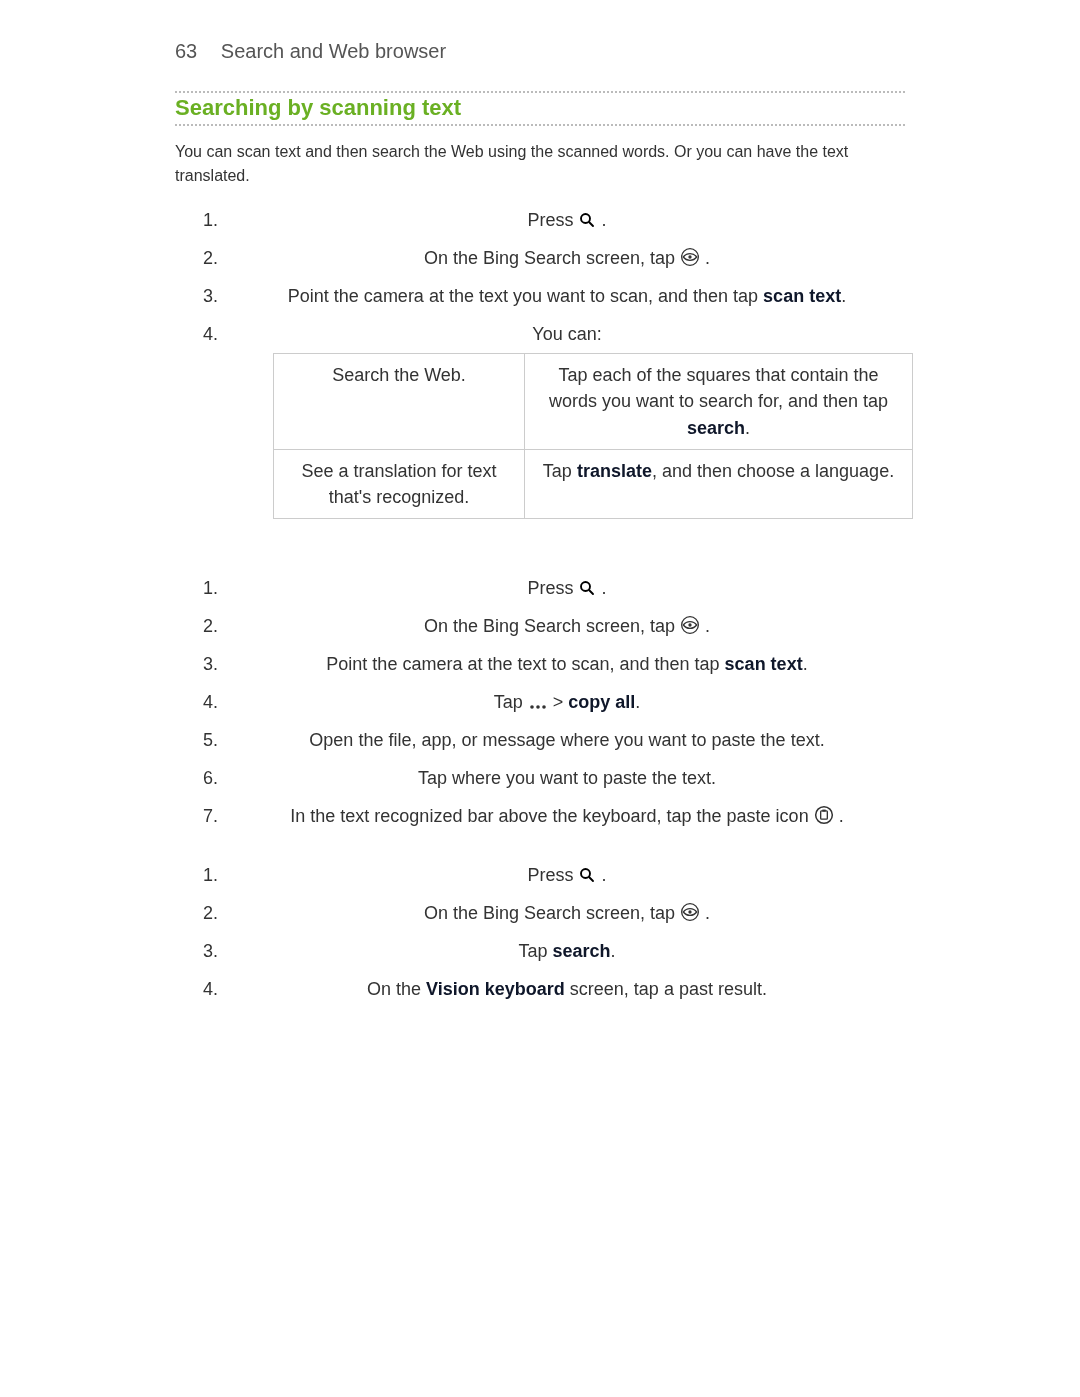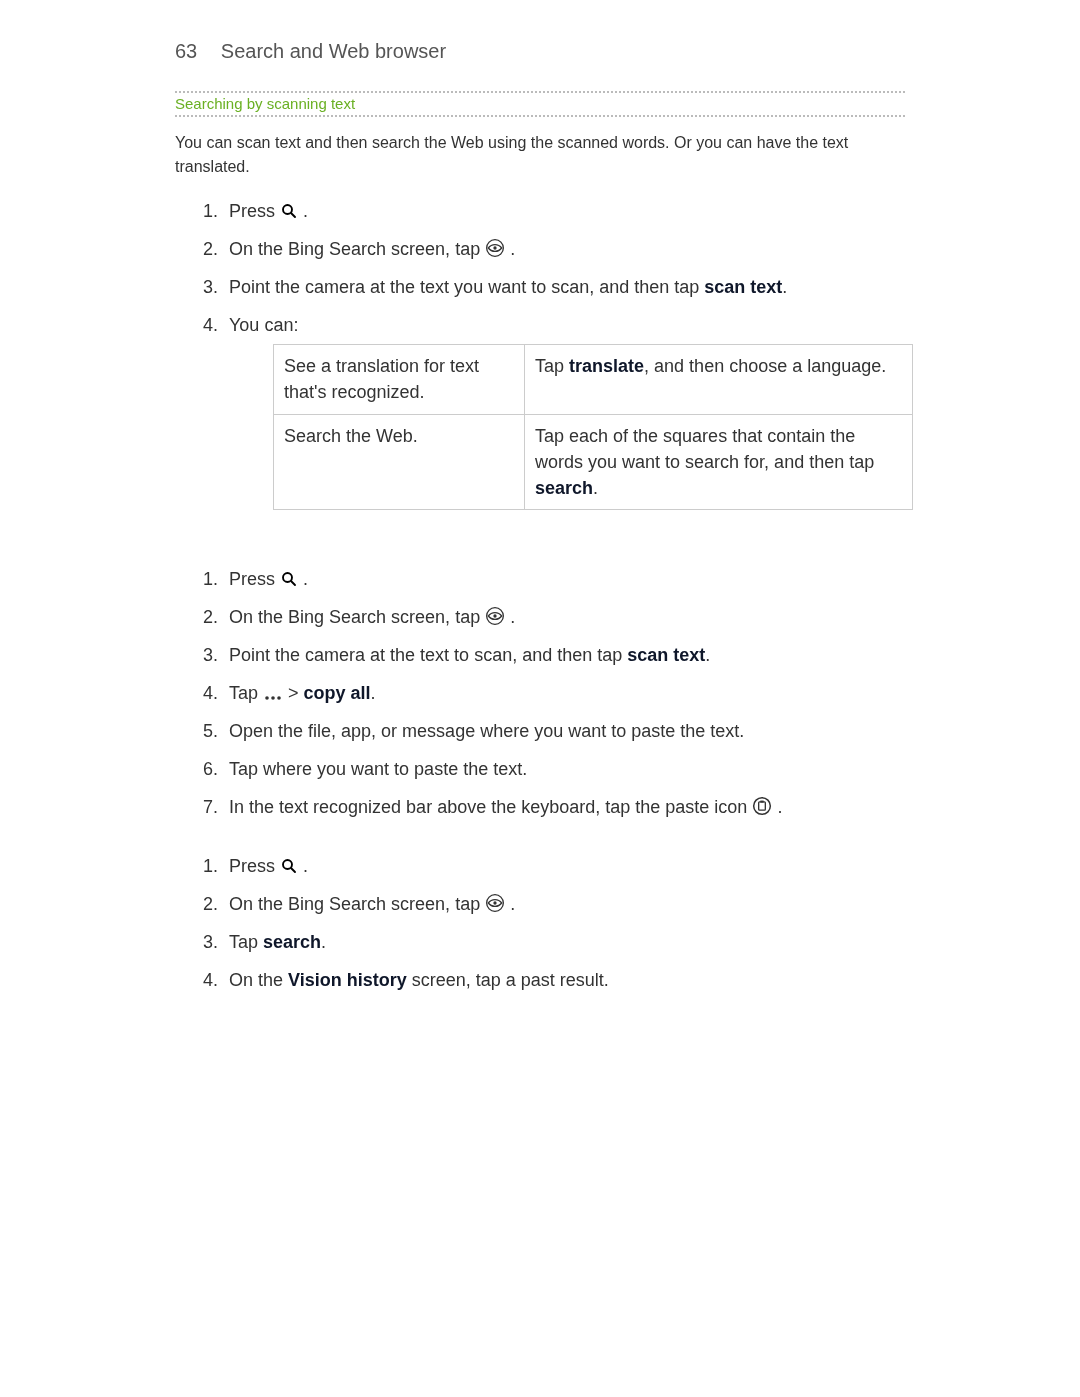--- a/index.html
+++ b/index.html
@@ -14,40 +14,41 @@
     padding: 40px 175px 40px 175px;
   }
   .header-line {
     font-size: 20px;
     color: #555;
     margin-bottom: 28px;
   }
   .header-line .pg { margin-right: 18px; }
   .section-title {
     color: #6ab023;
-    font-size: 15px;
-    font-weight: 400;
+    font-size: 22px;
+    font-weight: 700;
     border-top: 2px dotted #bbb;
     border-bottom: 2px dotted #bbb;
     padding: 2px 0 3px 0;
     margin: 10px 0 14px 0;
   }
   .intro {
     font-size: 16px;
     line-height: 1.5;
     margin-bottom: 14px;
   }
   ol.steps {
     padding-left: 48px;
     margin: 0 0 20px 0;
   }
   ol.steps li {
     font-size: 18px;
     line-height: 1.45;
     padding: 5px 0 7px 6px;
+    text-align: center;
   }
   .bold { font-weight: 600; color:#0f172a; }
   .icon {
     display: inline-block;
     vertical-align: -3px;
   }
   .icon svg { display: block; }
   table.scan {
     width: 640px;
     margin-left: 44px;
@@ -98,31 +99,31 @@
       <span>.</span>
     </li>
     <li>
       <span>Point the camera at the text you want to scan, and then tap </span><span class="bold">scan text</span><span>.</span>
     </li>
     <li>
       <span>You can:</span>
       <table class="scan">
         <tbody>
             <tr>
+          <td>Search the Web.</td>
+          <td>
+            <span>Tap each of the squares that contain the words you want to search for, and then tap </span><span class="bold">search</span><span>.</span>
+          </td>
+        </tr>
+        <tr>
           <td>See a translation for text that's recognized.</td>
           <td>
             <span>Tap </span><span class="bold">translate</span><span>, and then choose a language.</span>
           </td>
         </tr>
-        <tr>
-          <td>Search the Web.</td>
-          <td>
-            <span>Tap each of the squares that contain the words you want to search for, and then tap </span><span class="bold">search</span><span>.</span>
-          </td>
-        </tr>
       </tbody>
         </table>
     </li>
   </ol>
 
   <ol class="steps">
     <li>
       <span>Press </span>
       <span class="icon">
         <svg width="18" height="18" viewBox="0 0 24 24">
@@ -191,16 +192,16 @@
             <path d="M4 12s3-4 8-4 8 4 8 4-3 4-8 4-8-4-8-4z" fill="none" stroke="#333" stroke-width="1.6"></path>
             <circle cx="12" cy="12" r="2" fill="#333"></circle>
           </svg>
       </span>
       <span>.</span>
     </li>
     <li>
       <span>Tap </span><span class="bold">search</span><span>.</span>
     </li>
     <li>
-      <span>On the </span><span class="bold">Vision history</span><span> screen, tap a past result.</span>
+      <span>On the </span><span class="bold">Vision keyboard</span><span> screen, tap a past result.</span>
     </li>
   </ol>
 </div>
 
 </body></html>

